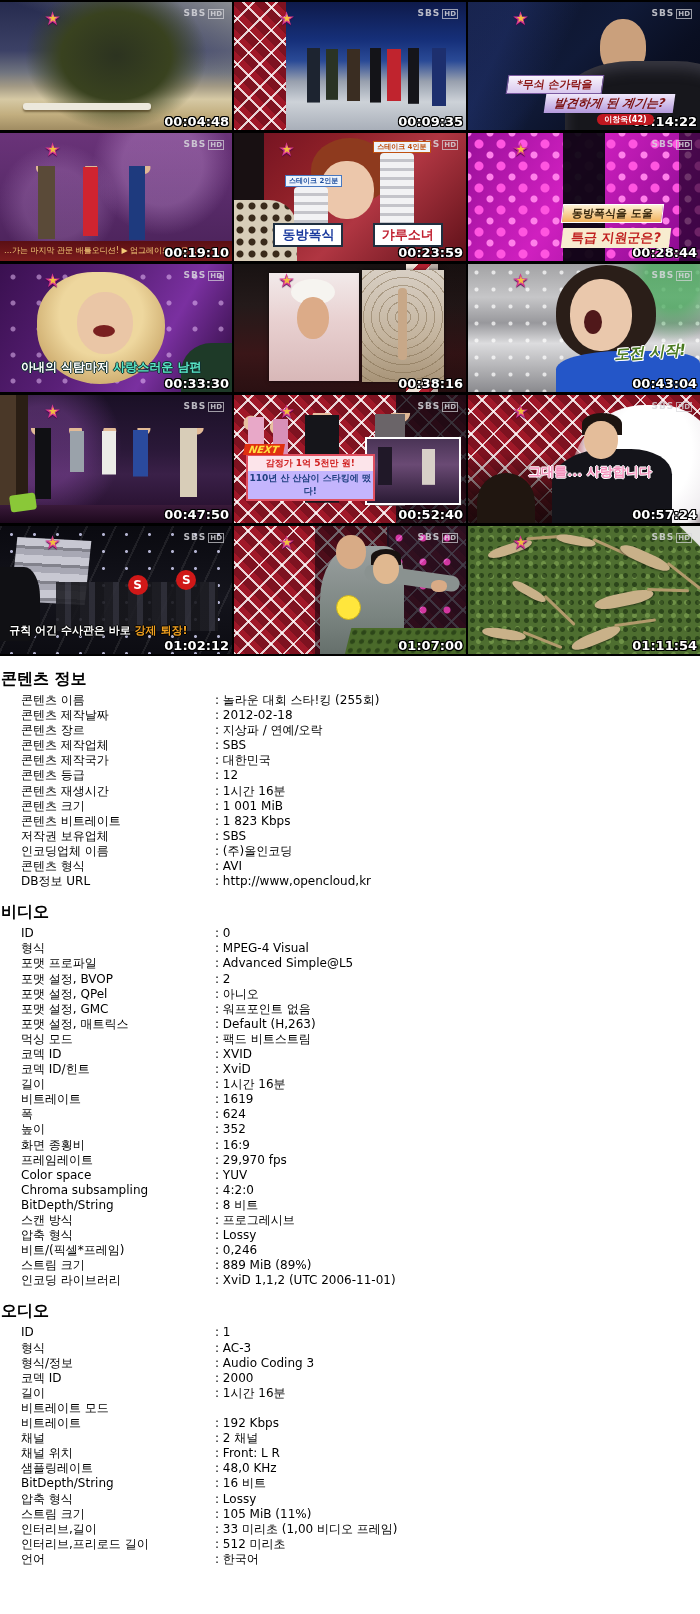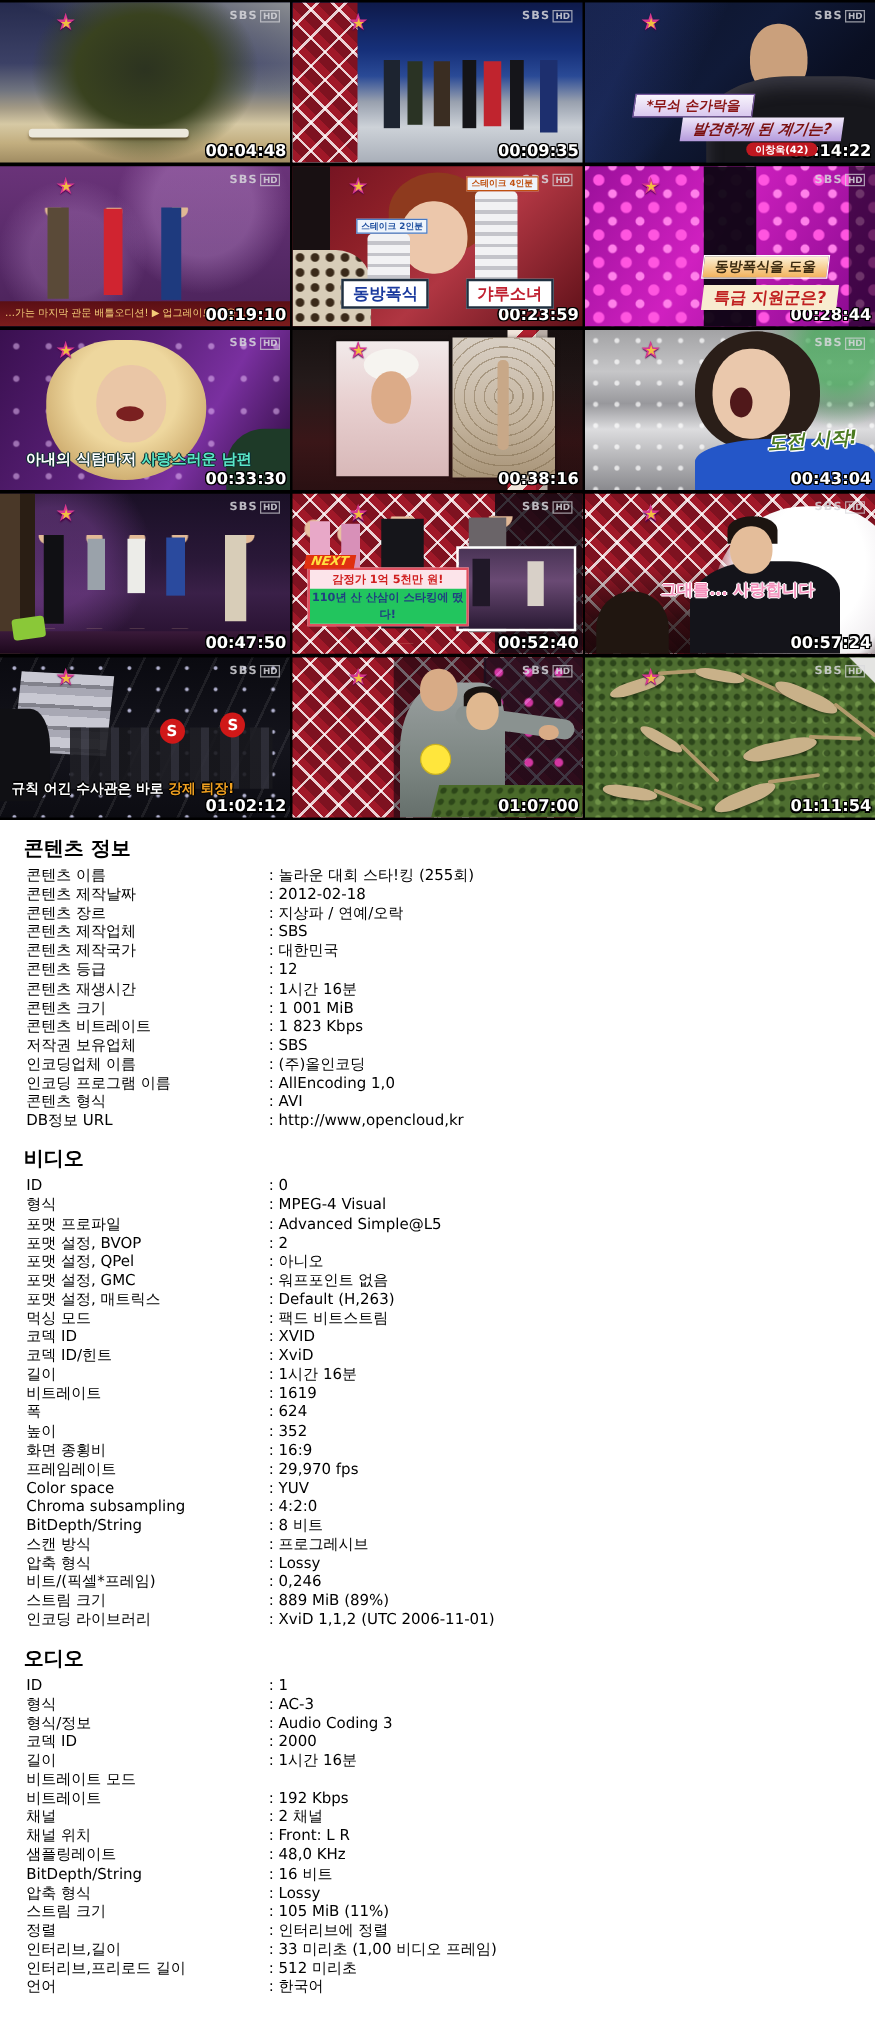--- a/index.html
+++ b/index.html
@@ -175,21 +175,21 @@
      radial-gradient(circle 7px at 5% 10%,#e8c0a0 0 7px,transparent 8px),
      linear-gradient(#d890b8,#d890b8) 17% 24%/15px 74% no-repeat,
      radial-gradient(circle 7px at 18% 14%,#e8c0a0 0 7px,transparent 8px),
      linear-gradient(#15151a,#15151a) 38% 12%/34px 86% no-repeat,
      radial-gradient(circle 9px at 40% 4%,#e8c0a0 0 9px,transparent 10px),
      linear-gradient(#6a6468,#6a6468) 78% 6%/30px 90% no-repeat,
      radial-gradient(circle 9px at 79% 0%,#e0b896 0 9px,transparent 10px);}
   .t11 .nextbox{position:absolute;left:5%;bottom:22px;width:54%;border:2px solid #e05060;background:#fdeef2;
      font-size:9px;font-weight:bold;text-align:center;z-index:6;}
   .t11 .nextbox .l1{display:block;color:#d02020;background:#fce4ea;padding:1px 0;}
-  .t11 .nextbox .l2{display:block;color:#204080;background:#22c55e;padding:1px 0;}
+  .t11 .nextbox .l2{display:block;color:#204080;background:#c4b5fd;padding:1px 0;}
   .t11 .next{position:absolute;left:-4px;top:-12px;background:#e03010;color:#ffe040;font-style:italic;
      font-size:10px;font-weight:bold;padding:0 5px;transform:skew(-10deg);}
   .t11 .pip{position:absolute;right:5px;bottom:18px;width:92px;height:64px;border:2px solid #fff;z-index:5;
      background:
        linear-gradient(#201828,#201828) 14% 30%/14px 60% no-repeat,
        linear-gradient(#d8d0c8,#d8d0c8) 70% 36%/13px 56% no-repeat,
        linear-gradient(180deg,#4a3456 0%,#6a4a74 40%,#2a1a34 100%);}
 
   
   .t12 .shade{position:absolute;left:0;right:0;bottom:0;height:55%;
@@ -250,21 +250,21 @@
   .t15 .r1{left:8%;top:14%;width:46px;height:10px;transform:rotate(-18deg);}
   .t15 .r2{left:38%;top:8%;width:40px;height:9px;transform:rotate(10deg);}
   .t15 .r3{right:12%;top:20%;width:54px;height:12px;transform:rotate(24deg);}
   .t15 .r4{left:18%;top:48%;width:38px;height:9px;transform:rotate(30deg);}
   .t15 .r5{right:20%;top:52%;width:60px;height:13px;transform:rotate(-12deg);}
   .t15 .r6{left:6%;bottom:12%;width:44px;height:10px;transform:rotate(8deg);}
   .t15 .r7{left:44%;bottom:8%;width:52px;height:12px;transform:rotate(-22deg);}
 
   
   .info{background:#fff;color:#000;}
-  .info h2{font-size:16px;font-weight:bold;margin:13px 0 5px;padding-left:19px;line-height:19px;}
+  .info h2{font-size:16px;font-weight:bold;margin:13px 0 5px;padding-left:1px;line-height:19px;}
   .row{display:flex;line-height:15.1px;font-size:12px;padding-left:21px;}
   .lbl{flex:0 0 194px;}
   .val{flex:1;}
   .val::before{content:": ";}
 </style>
 </head>
 <body>
 
 <div class="grid">
 
@@ -529,24 +529,20 @@
         </div>
         <div class="row">
           <span class="lbl">저작권 보유업체</span>
           <span class="val">SBS</span>
         </div>
         <div class="row">
           <span class="lbl">인코딩업체 이름</span>
           <span class="val">(주)올인코딩</span>
         </div>
         <div class="row">
-          <span class="lbl">인코딩 프로그램 이름</span>
-          <span class="val">AllEncoding 1,0</span>
-        </div>
-        <div class="row">
           <span class="lbl">콘텐츠 형식</span>
           <span class="val">AVI</span>
         </div>
         <div class="row">
           <span class="lbl">DB정보 URL</span>
           <span class="val">http://www,opencloud,kr</span>
         </div>
       </div>
   </div>
   <div class="section">
@@ -698,24 +694,20 @@
         </div>
         <div class="row">
           <span class="lbl">압축 형식</span>
           <span class="val">Lossy</span>
         </div>
         <div class="row">
           <span class="lbl">스트림 크기</span>
           <span class="val">105 MiB (11%)</span>
         </div>
         <div class="row">
-          <span class="lbl">정렬</span>
-          <span class="val">인터리브에 정렬</span>
-        </div>
-        <div class="row">
           <span class="lbl">인터리브,길이</span>
           <span class="val">33 미리초 (1,00 비디오 프레임)</span>
         </div>
         <div class="row">
           <span class="lbl">인터리브,프리로드 길이</span>
           <span class="val">512 미리초</span>
         </div>
         <div class="row">
           <span class="lbl">언어</span>
           <span class="val">한국어</span>

